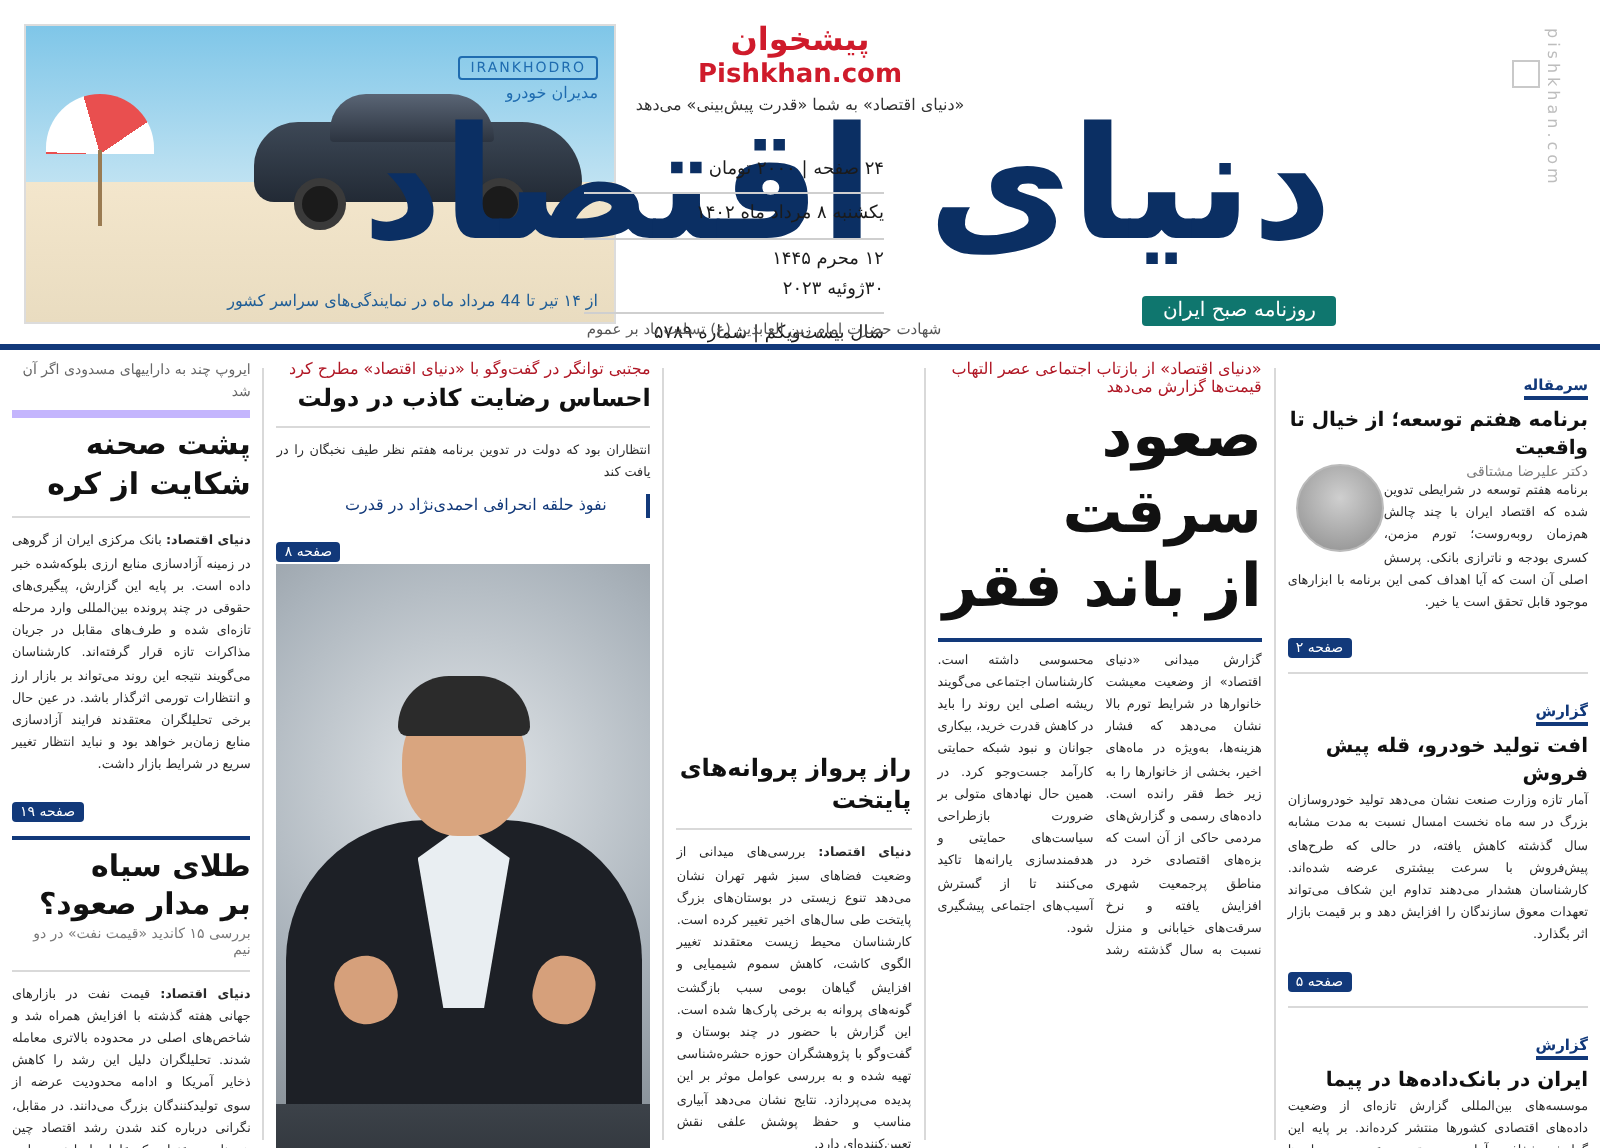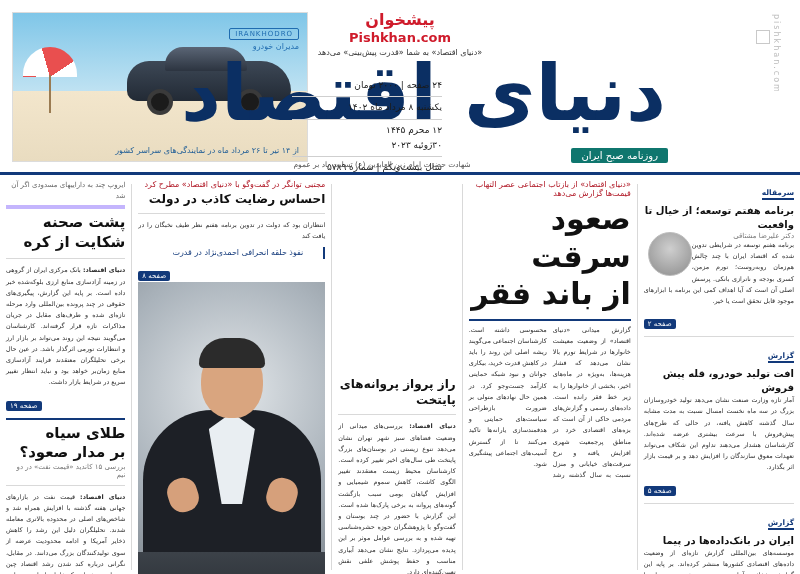--- a/index.html
+++ b/index.html
@@ -262,21 +262,21 @@
         <div class="car-shape"></div>
         <div class="car-cabin"></div>
         <div class="car-wheel w1"></div>
         <div class="car-wheel w2"></div>
       </div>
       <div class="ad-brand">
         <span class="mark">IRANKHODRO</span>
         <span class="sub">مدیران خودرو</span>
       </div>
       <div class="ad-caption">
-        <div class="t2">از ۱۴ تیر تا ۲۶ مرداد ماه در نمایندگی‌های سراسر کشور</div>
+        <div class="t2">از ۱۴ تیر تا 44 مرداد ماه در نمایندگی‌های سراسر کشور</div>
       </div>
     </div>
 
     <div class="brandhead">
       <div class="fa">پیشخوان</div>
       <div class="en">Pishkhan.com</div>
       <div class="tag">«دنیای اقتصاد» به شما «قدرت پیش‌بینی» می‌دهد</div>
     </div>
 
     <div class="logo-block">

